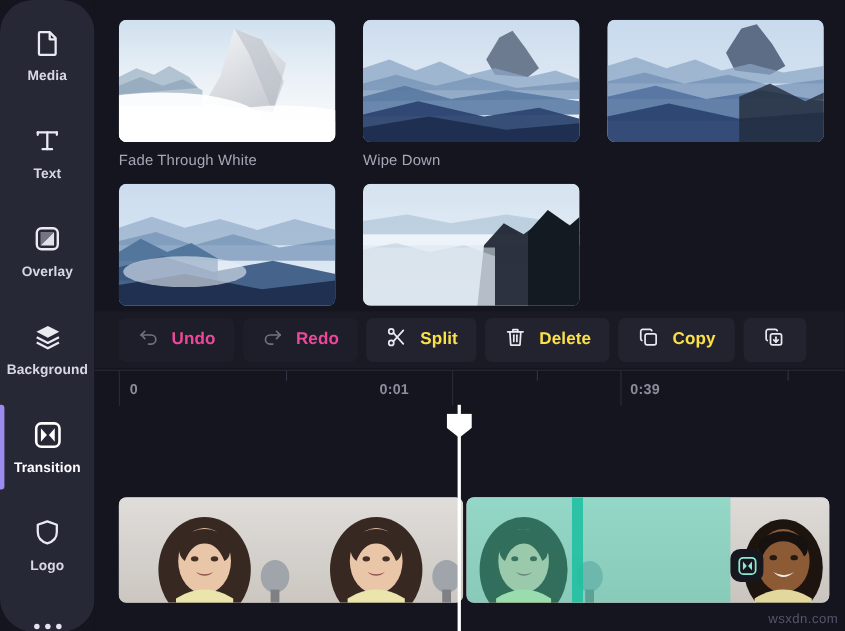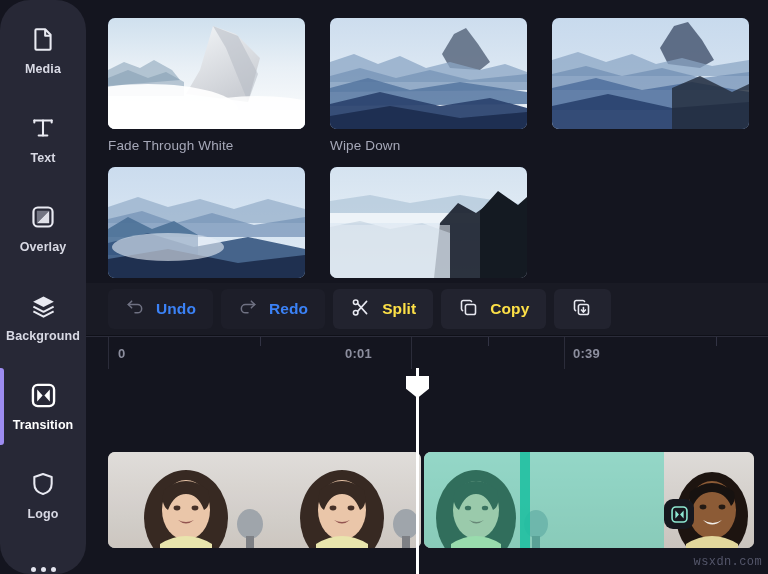--- a/index.html
+++ b/index.html
@@ -129,21 +129,21 @@
     border-radius: 6px;
     background: #22232f;
     color: #fde047;
     font-size: 15.5px;
     font-weight: 700;
     letter-spacing: .1px;
     cursor: pointer;
     white-space: nowrap;
     margin-right: 6px;
   }
-  .tool-btn.disabled { color: #3b82f6; background: #1d1e29; cursor: default; }
+  .tool-btn.disabled { color: #ec4899; background: #1d1e29; cursor: default; }
   .tool-btn.disabled svg { stroke: #6f7182; }
   .tool-btn svg { stroke: #e7e8f0; fill: none; stroke-width: 1.8; }
   .tool-btn.clipped { padding-right: 8px; overflow: hidden; }
 
   
   .timeline {
     position: absolute;
     left: 0; top: 336px; right: 0; bottom: 0;
     background: #14151f;
   }
@@ -215,21 +215,20 @@
     clip-path: polygon(0 0, 100% 0, 100% 58%, 50% 100%, 0 58%);
   }
 
   .watermark {
     position: absolute;
     right: 6px; bottom: 5px;
     font-size: 12px;
     color: #54566a;
     letter-spacing: .4px;
     z-index: 20;
-    font-family: Liberation Mono, monospace;
   }
 </style>
 </head>
 <body>
 
 <div id="app">
 
   <div class="sidebar">
 
     <div class="side-item">
@@ -454,20 +453,32 @@
           <svg viewBox="0 0 24 24" width="21" height="21" fill="none" stroke-linecap="round" stroke-linejoin="round">
             <circle cx="6.5" cy="6" r="2.6"></circle>
               <circle cx="6.5" cy="18" r="2.6"></circle>
             <path d="M8.7 7.6 19 19"></path>
               <path d="M8.7 16.4 19 5"></path>
           </svg>
         </span>
         <span>Split</span>
       </div>
 
+      <div class="tool-btn">
+        <span>
+          <svg viewBox="0 0 24 24" width="21" height="21" fill="none" stroke-linecap="round" stroke-linejoin="round">
+            <path d="M4 6.5h16"></path>
+              <path d="M9.5 6.5V4.2h5v2.3"></path>
+            <path d="M6.3 6.5 7.2 20.2h9.6l.9-13.7"></path>
+            <path d="M10.4 10v6.4"></path>
+              <path d="M13.6 10v6.4"></path>
+          </svg>
+        </span>
+        <span>Delete</span>
+      </div>
 
       <div class="tool-btn">
         <span>
           <svg viewBox="0 0 24 24" width="21" height="21" fill="none" stroke-linecap="round" stroke-linejoin="round">
             <rect x="8.5" y="8.5" width="11.5" height="11.5" rx="2"></rect>
             <path d="M15.5 5.2A2 2 0 0 0 13.6 4H6a2 2 0 0 0-2 2v7.6a2 2 0 0 0 1.2 1.9"></path>
           </svg>
         </span>
         <span>Copy</span>
       </div>

